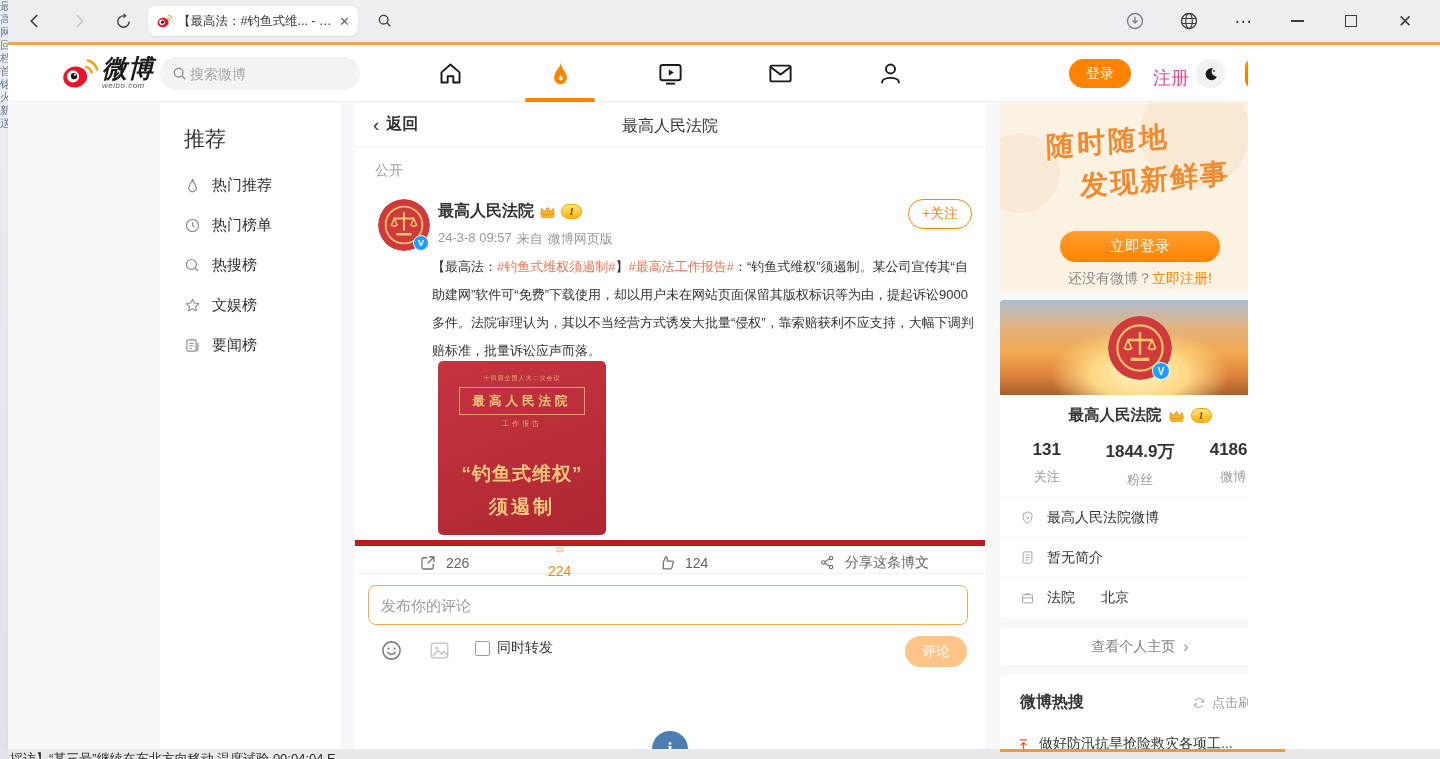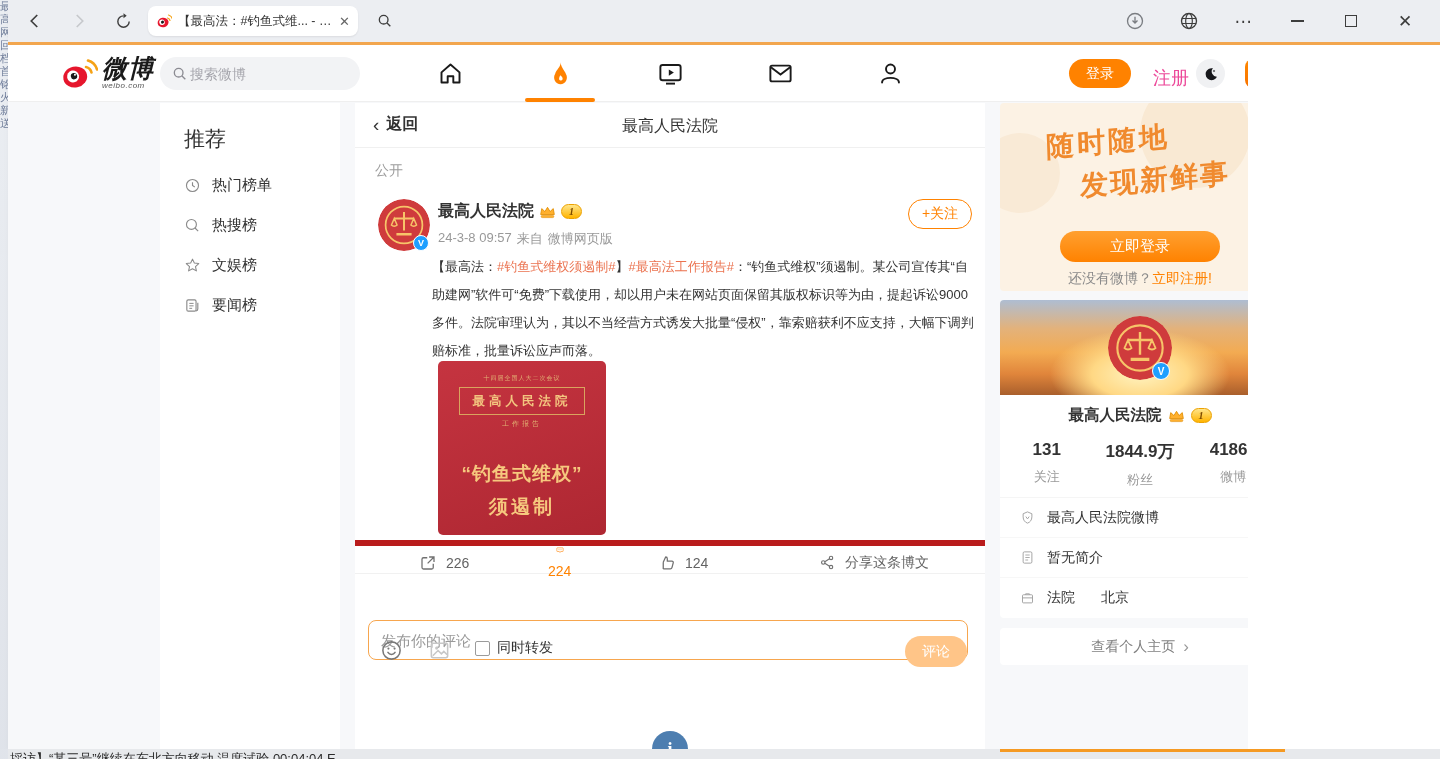--- a/index.html
+++ b/index.html
@@ -91,21 +91,21 @@
           color:#f3c57f;font-weight:700;}
   .pi-sub{margin-top:4px;font-size:7px;color:#e2b173;letter-spacing:3px;}
   .pi-h1{margin-top:32px;font-size:19px;font-weight:800;color:#f6c87e;letter-spacing:1px;}
   .pi-h2{margin-top:7px;font-size:19px;font-weight:800;color:#f6c87e;letter-spacing:3px;}
   .action-bar{position:absolute;left:0;top:437px;width:100%;height:34px;border-top:6px solid #b91c1c;
               border-bottom:1px solid #f1f1f1;}
   .act{position:absolute;top:0;height:33px;display:flex;align-items:center;gap:9px;font-size:14px;color:#636363;cursor:pointer;}
   .act.orange{color:#ff8200;flex-direction:column;}
   .comment-input{position:absolute;left:13px;top:482px;width:600px;height:40px;border:1px solid #f7a64e;border-radius:8px;
                  padding:0 12px;font-size:15px;color:#333;outline:none;background:#fff;
-                 font-family:"Liberation Sans","DejaVu Sans",sans-serif;margin-top:35px;}
+                 font-family:"Liberation Sans","DejaVu Sans",sans-serif;}
   .comment-input::placeholder{color:#9a9a9a;}
   .tool{position:absolute;top:536px;display:flex;align-items:center;}
   .cbx{width:15px;height:15px;border:1.4px solid #9b9b9b;border-radius:2px;background:#fff;appearance:none;margin:0;}
   .cbx-label{font-size:14px;color:#333;margin-left:7px;}
   .submit-btn{position:absolute;left:550px;top:533px;width:62px;height:31px;border-radius:16px;background:#ffc588;
               color:#fff;font-size:14px;border:0;display:flex;align-items:center;justify-content:center;}
   .loader{position:absolute;left:297px;top:628px;width:36px;height:36px;border-radius:50%;background:#4d7eb0;
           color:#fff;display:flex;align-items:center;justify-content:center;font-size:18px;font-weight:700;
           font-family:"Liberation Serif","DejaVu Serif",serif;}
 
@@ -299,20 +299,26 @@
             </svg>
         </div>
         <div class="hdr-divider"></div>
         <div class="access-btn">无障碍</div>
       </div>
 
       <aside class="side-card">
         <div class="side-title">推荐</div>
         <div class="side-item">
           <svg width="17" height="17" viewBox="0 0 24 24">
+              <path d="M12 2.5 C12.5 6.5 8.2 8.5 7.5 12.5 A5.6 5.6 0 0 0 12 21 A5.6 5.6 0 0 0 16.5 12.5 C15.8 9.7 12.8 7.7 12 2.5 Z" fill="none" stroke="#8a8a8a" stroke-width="1.6"></path>
+            </svg>
+          <span>热门推荐</span>
+        </div>
+        <div class="side-item">
+          <svg width="17" height="17" viewBox="0 0 24 24">
               <circle cx="12" cy="12" r="8.5" fill="none" stroke="#8a8a8a" stroke-width="1.6"></circle>
               <path d="M12 7.5 V12 L15.2 14" fill="none" stroke="#8a8a8a" stroke-width="1.6"></path>
             </svg>
           <span>热门榜单</span>
         </div>
         <div class="side-item">
           <svg width="17" height="17" viewBox="0 0 24 24">
               <circle cx="10.5" cy="10.5" r="7" fill="none" stroke="#8a8a8a" stroke-width="1.6"></circle>
               <path d="M15.5 15.5 L20 20" stroke="#8a8a8a" stroke-width="1.6"></path>
             </svg>
@@ -507,20 +513,41 @@
             <span class="t2">北京</span>
           </div>
         </div>
       </div>
 
       <div class="viewprofile-card">
         <span>查看个人主页</span>
         <span class="vp-chevron">›</span>
       </div>
 
+      <div class="hot-card">
+        <div class="hot-head">
+          <span class="hot-title">微博热搜</span>
+          <span class="hot-refresh">
+            <svg width="14" height="14" viewBox="0 0 24 24">
+                <path d="M5 8 A8 8 0 0 1 19.5 10.5 M19 16 A8 8 0 0 1 4.5 13.5" fill="none" stroke="#b5b5b5" stroke-width="1.8"></path>
+                <path d="M19.5 6 v4.5 H15" fill="none" stroke="#b5b5b5" stroke-width="1.8"></path>
+                <path d="M4.5 18 v-4.5 H9" fill="none" stroke="#b5b5b5" stroke-width="1.8"></path>
+              </svg>
+            <span>点击刷新</span>
+          </span>
+        </div>
+        <div class="hot-item">
+          <svg width="15" height="15" viewBox="0 0 24 24">
+              <path d="M6 4.5 h12" stroke="#f4502c" stroke-width="2"></path>
+              <path d="M12 20 V9 M12 8.5 l-4.5 4.8 M12 8.5 l4.5 4.8" fill="none" stroke="#f4502c" stroke-width="2"></path>
+            </svg>
+          <span class="hot-item-text">做好防汛抗旱抢险救灾各项工...</span>
+          <span class="hot-badge">热</span>
+        </div>
+      </div>
 
     </div>
   </div>
 
   <div class="bottom-strip">
     <span>採访】“某三号”继续在东北方向移动 温度试验 00:04:04 E</span>
   </div>
   <div class="bottom-orange"></div>
 
 </div>

